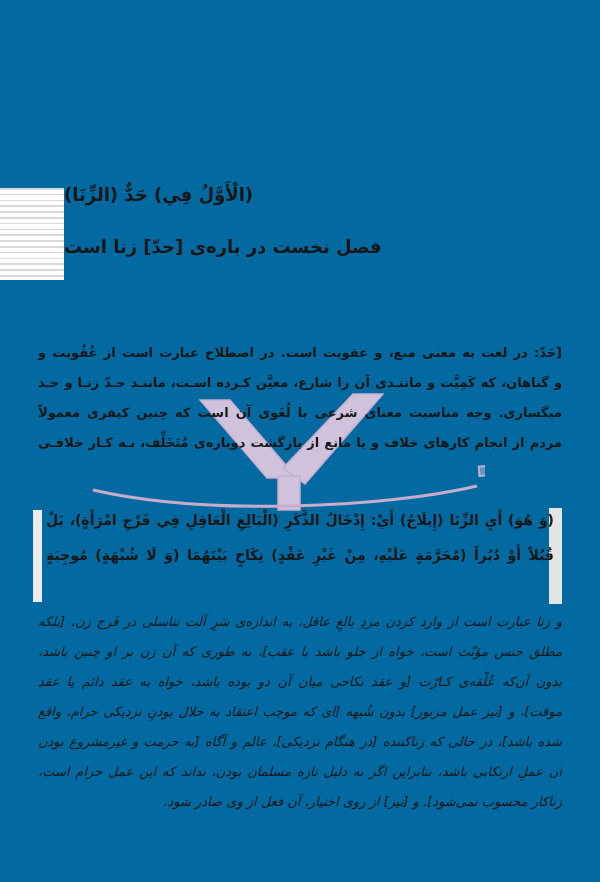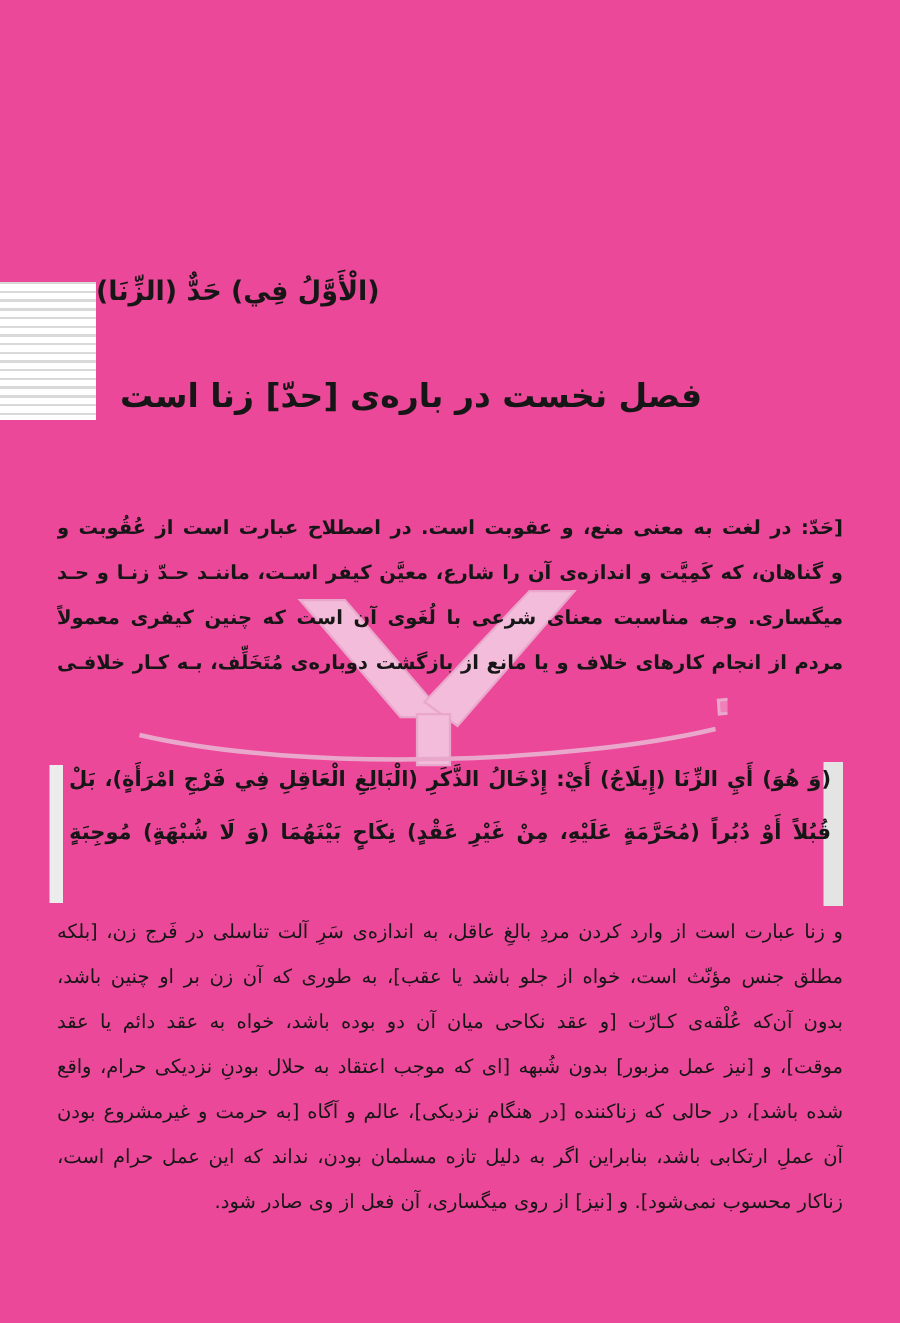--- a/index.html
+++ b/index.html
@@ -1,20 +1,20 @@
 <!DOCTYPE html>
 <html lang="fa"><head>
 <meta charset="utf-8">
 <style>
   html, body { margin: 0; padding: 0; background: #ffffff; }
   .page {
     position: relative;
     width: 600px;
     height: 882px;
-    background: #ec4899;
+    background: #0369a1;
     overflow: hidden;
     font-family: "DejaVu Sans", sans-serif;
     color: #161616;
   }
 
   
   .edge-stripes {
     position: absolute;
     left: 0; top: 188;
     top: 188px;
@@ -33,24 +33,24 @@
     direction: rtl;
     font-size: 18px;
     font-weight: bold;
     white-space: nowrap;
     margin: 0;
   }
   .heading-fa {
     position: absolute;
     left: 64px; top: 236px;
     direction: rtl;
-    font-size: 22px;
+    font-size: 18px;
     font-weight: bold;
     white-space: nowrap;
-    margin: 16px;
+    margin: 0;
   }
 
   .para {
     position: absolute;
     direction: rtl;
     z-index: 2;
   }
   .para .line {
     text-align: justify;
     text-align-last: justify;
@@ -68,21 +68,21 @@
     left: 46px; top: 503px; width: 508px;
     font-size: 14px;
     font-weight: bold;
   }
   .matn-block .line { height: 35px; line-height: 35px; }
 
   .para-translation {
     left: 38px; top: 607px; width: 524px;
     font-size: 13px;
   }
-  .para-translation .line { height: 30px; line-height: 30px; }
+  .para-translation .line { height: 30px; line-height: 30px; font-style: italic; }
 
   
   .margin-bar {
     position: absolute;
     z-index: 1;
   }
   .margin-bar.left  { left: 33px;  top: 510px; width: 9px;  height: 92px; background: #ececec; }
   .margin-bar.right { left: 549px; top: 508px; width: 13px; height: 96px; background: #e4e4e4; }
 
   
@@ -124,36 +124,36 @@
         <text x="396" y="80" text-anchor="end" transform="rotate(-4 250 70)">دادیار</text>
       </g>
     </svg>
   </div>
 
   <h1 class="heading-ar">(الْأَوَّلُ فِي) حَدٌّ (الزِّنَا)</h1>
   <h2 class="heading-fa">فصل نخست در باره‌ی [حدّ] زنا است</h2>
 
   <div class="para para-definition">
       <div class="line">[حَدّ: در لغت به معنی منع، و عقوبت است. در اصطلاح عبارت است از عُقُوبت و کیفر جنایـات</div>
-      <div class="line">و گناهان، که کَمِیَّت و اندازه‌ی آن را شارع، معیَّن کیفر اسـت، ماننـد حـدّ زنـا و حـد</div>
+      <div class="line">و گناهان، که کَمِیَّت و ماننـد‌ی آن را شارع، معیَّن کـرده اسـت، ماننـد حـدّ زنـا و حـد</div>
       <div class="line">میگساری. وجه مناسبت معنای شرعی با لُغَوی آن است که چنین کیفری معمولاً سـبب منـع</div>
       <div class="line">مردم از انجام کارهای خلاف و یا مانع از بازگشت دوباره‌ی مُتَخَلِّف، بـه کـار خلافـی کـه</div>
     </div>
 
   <div class="margin-bar left"></div>
   <div class="margin-bar right"></div>
 
   <div class="para matn-block">
       <div class="line">(وَ هُوَ) أَيِ الزِّنَا (إِيلَاجُ) أَيْ: إِدْخَالُ الذَّكَرِ (الْبَالِغِ الْعَاقِلِ فِي فَرْجِ امْرَأَةٍ)، بَلْ مُطْلَقِ الْأُنْثَىٰ،</div>
       <div class="line">قُبُلاً أَوْ دُبُراً (مُحَرَّمَةٍ عَلَيْهِ، مِنْ غَيْرِ عَقْدٍ) نِكَاحٍ بَيْنَهُمَا (وَ لَا شُبْهَةٍ) مُوجِبَةٍ لِاعْتِقَادِ الْحِلِّ (قَدْرَ</div>
     </div>
 
   <div class="para para-translation">
       <div class="line">و زنا عبارت است از وارد کردن مردِ بالغِ عاقل، به اندازه‌ی سَرِ آلت تناسلی در فَرج زن، [بلکه</div>
       <div class="line">مطلق جنس مؤنّث است، خواه از جلو باشد یا عقب]، به طوری که آن زن بر او چنین باشد،</div>
       <div class="line">بدون آن‌که عُلْقه‌ی کـارّت [و عقد نکاحی میان آن دو بوده باشد، خواه به عقد دائم یا عقد</div>
       <div class="line">موقت]، و [نیز عمل مزبور] بدون شُبهه [ای که موجب اعتقاد به حلال بودنِ نزدیکی حرام، واقع</div>
       <div class="line">شده باشد]، در حالی که زناکننده [در هنگام نزدیکی]، عالم و آگاه [به حرمت و غیرمشروع بودن</div>
       <div class="line">آن عملِ ارتکابی باشد، بنابراین اگر به دلیل تازه مسلمان بودن، نداند که این عمل حرام است،</div>
-      <div class="line">زناکار محسوب نمی‌شود]. و [نیز] از روی میگساری، آن فعل از وی صادر شود.</div>
+      <div class="line">زناکار محسوب نمی‌شود]. و [نیز] از روی اختیار، آن فعل از وی صادر شود.</div>
     </div>
 
 </div>
 
 </body></html>

